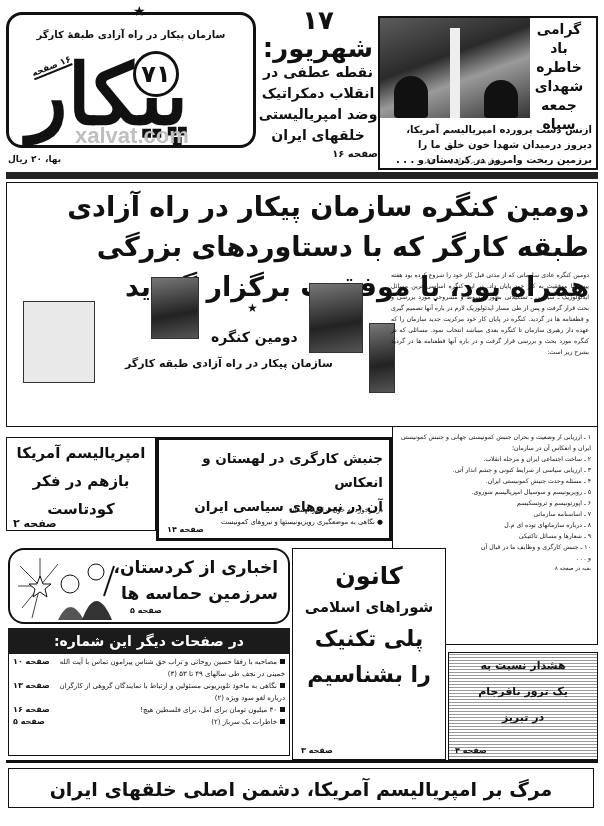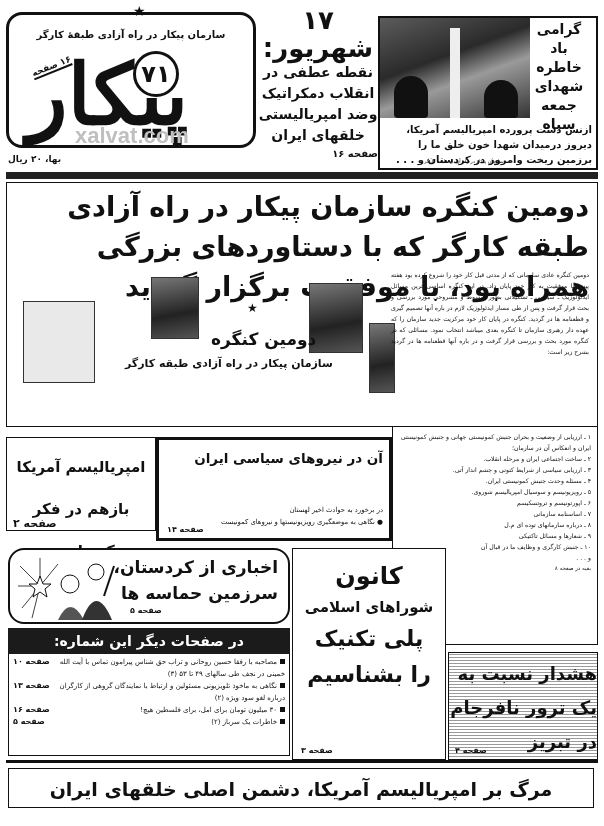--- a/index.html
+++ b/index.html
@@ -35,30 +35,30 @@
   
   #main-box{left:6px;top:182px;width:592px;height:245px;border:1px solid #111;background:#fff;}
   #headline{position:absolute;right:8px;top:4px;width:576px;text-align:right;font-size:27px;font-weight:bold;line-height:40px;}
   #portraits{position:absolute;left:8px;top:90px;width:380px;height:150px;}
   .portrait{position:absolute;background:linear-gradient(170deg,#777,#222 60%,#555);border:1px solid #333;}
   #p-stalin{left:8px;top:28px;width:72px;height:82px;background:#e9e9e9;}
   #p-engels{left:136px;top:4px;width:48px;height:62px;}
   #p-marx{left:294px;top:10px;width:54px;height:70px;}
   #p-lenin{left:354px;top:50px;width:26px;height:70px;}
   #banner-star{position:absolute;left:232px;top:28px;font-size:12px;}
-  #banner-l1{position:absolute;left:196px;top:56px;font-size:17px;font-weight:bold;}
+  #banner-l1{position:absolute;left:196px;top:56px;font-size:14px;font-weight:bold;}
   #banner-l2{position:absolute;left:110px;top:84px;font-size:11px;font-weight:bold;}
   #main-body{position:absolute;right:8px;top:86px;width:198px;font-size:6.2px;line-height:11px;text-align:justify;}
   
   #agenda-box{left:392px;top:427px;width:206px;height:218px;border-left:1px solid #111;border-right:1px solid #111;border-bottom:1px solid #111;background:#fff;padding:4px 6px;}
   .agenda-item{font-size:6.2px;line-height:11px;text-align:right;}
   .agenda-cont{font-size:5.5px;line-height:11px;text-align:right;}
   
   #imp-box{left:6px;top:437px;width:150px;height:94px;border:1px solid #111;background:#fff;text-align:center;}
-  #imp-box .h{font-size:15px;font-weight:bold;line-height:26px;margin-top:16px;}
+  #imp-box .h{font-size:15px;font-weight:bold;line-height:26px;margin-top:2px;}
   #imp-box .pg{position:absolute;left:6px;bottom:0;font-size:11px;font-weight:bold;}
   
   #pol-box{left:156px;top:437px;width:236px;height:104px;border:3px solid #111;background:#fff;}
   #pol-box .h{position:absolute;right:6px;top:6px;width:222px;text-align:right;font-size:13.5px;font-weight:bold;line-height:24px;}
   #pol-box .s{position:absolute;right:6px;top:64px;width:222px;text-align:right;font-size:6.8px;line-height:12px;}
   #pol-box .pg{position:absolute;left:8px;bottom:4px;font-size:8px;font-weight:bold;}
   
   #kurd-box{left:8px;top:548px;width:282px;height:76px;border:2px solid #111;border-radius:16px;background:#fff;}
   #kurd-art{position:absolute;left:8px;top:6px;width:106px;height:64px;}
   #kurd-h{position:absolute;right:10px;top:4px;font-size:17px;font-weight:bold;line-height:26px;text-align:right;}
@@ -72,21 +72,21 @@
   .ol-pg{width:44px;text-align:left;font-weight:bold;font-size:8px;}
   
   #council-box{left:292px;top:548px;width:154px;height:212px;border:1px solid #111;background:#fff;text-align:center;}
   #council-box .a{font-size:24px;font-weight:bold;line-height:34px;margin-top:10px;}
   #council-box .b{font-size:15px;font-weight:bold;line-height:28px;}
   #council-box .c{font-size:22px;font-weight:bold;line-height:36px;}
   #council-box .pg{position:absolute;left:8px;bottom:4px;font-size:8px;font-weight:bold;}
   
   #tabriz-box{left:448px;top:652px;width:150px;height:108px;border:1px solid #111;
     background:repeating-linear-gradient(0deg,#fff 0,#fff 2px,#9a9a9a 2px,#9a9a9a 3px);text-align:center;}
-  #tabriz-box .h{font-size:18px;font-weight:bold;line-height:26px;margin-top:8px;text-align:right;}
+  #tabriz-box .h{font-size:11px;font-weight:bold;line-height:26px;}
   #tabriz-box .pg{position:absolute;left:6px;bottom:4px;font-size:8px;font-weight:bold;}
   
   #footer-rule{left:6px;top:760px;width:592px;height:3px;background:#111;}
   #footer-box{left:8px;top:768px;width:586px;height:40px;border:1px solid #111;background:#fff;text-align:center;font-size:19px;font-weight:bold;line-height:40px;}
 </style>
 </head>
 <body>
 
 <div id="masthead" class="abs">
   <span class="star">★</span>
@@ -158,20 +158,21 @@
 
 <div id="imp-box" class="abs">
   <div class="h">امپریالیسم آمریکا</div>
   <div class="h">بازهم در فکر</div>
   <div class="h">کودتاست</div>
   <div class="pg">صفحه ۲</div>
 </div>
 
 <div id="pol-box" class="abs">
   <div class="h">
+    <div>جنبش کارگری در لهستان و انعکاس</div>
     <div>آن در نیروهای سیاسی ایران</div>
   </div>
   <div class="s">
     <div>در برخورد به حوادث اخیر لهستان</div>
     <div>● نگاهی به موضعگیری رویزیونیستها و نیروهای کمونیست</div>
   </div>
   <div class="pg">صفحه ۱۴</div>
 </div>
 
 <div id="kurd-box" class="abs">

